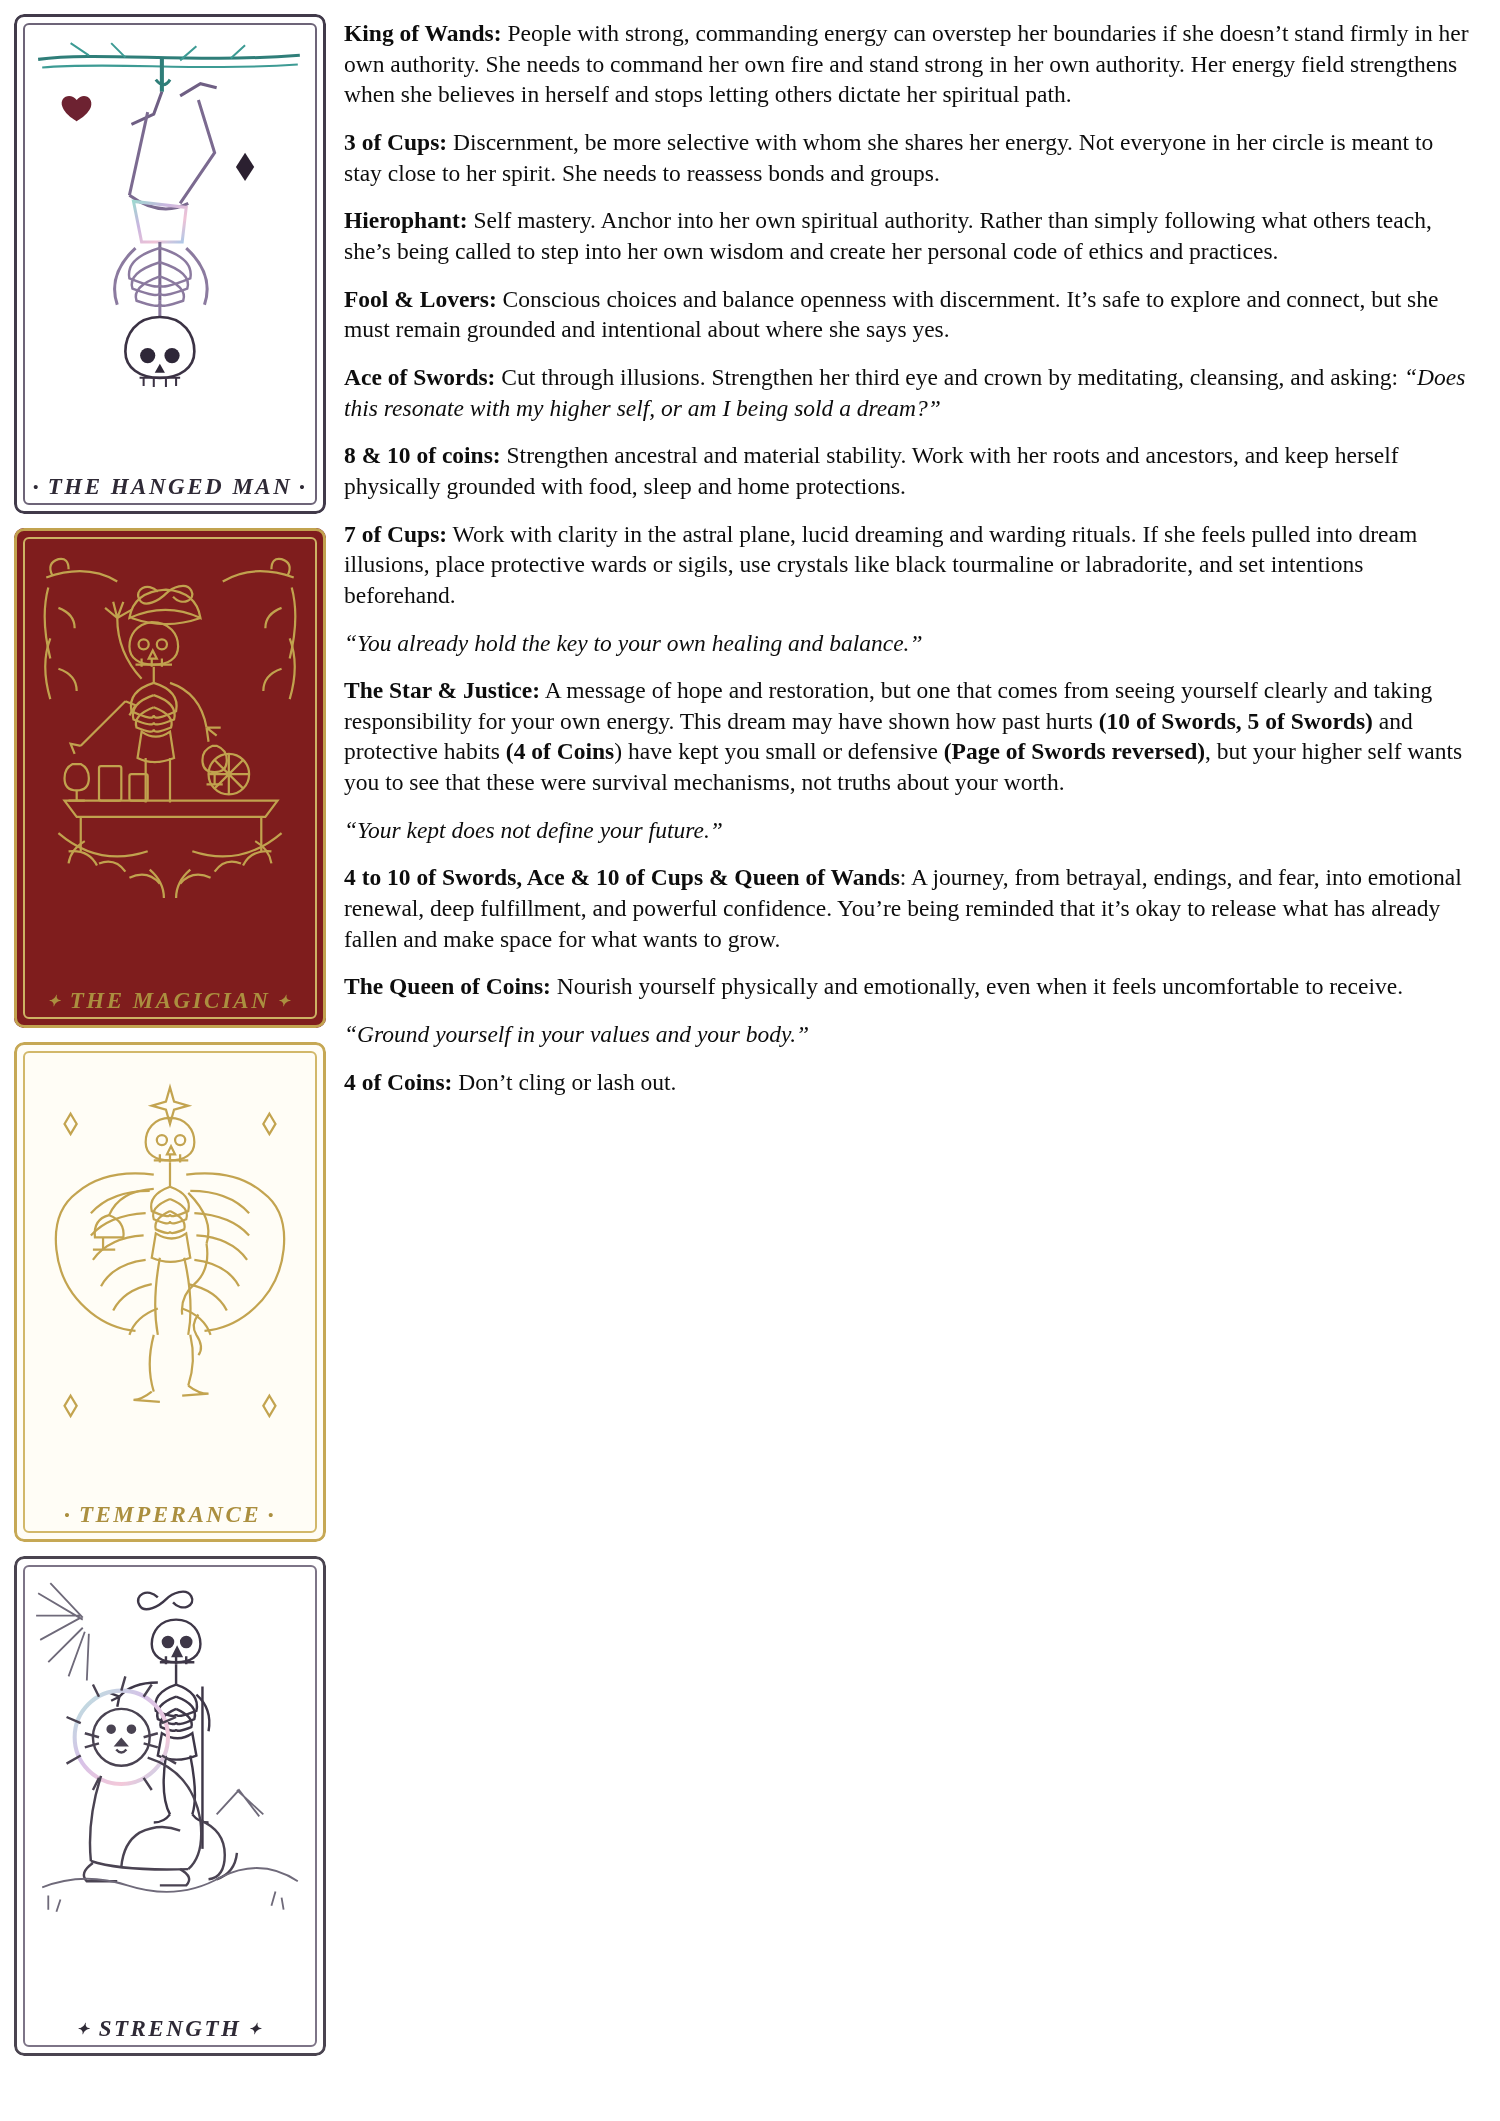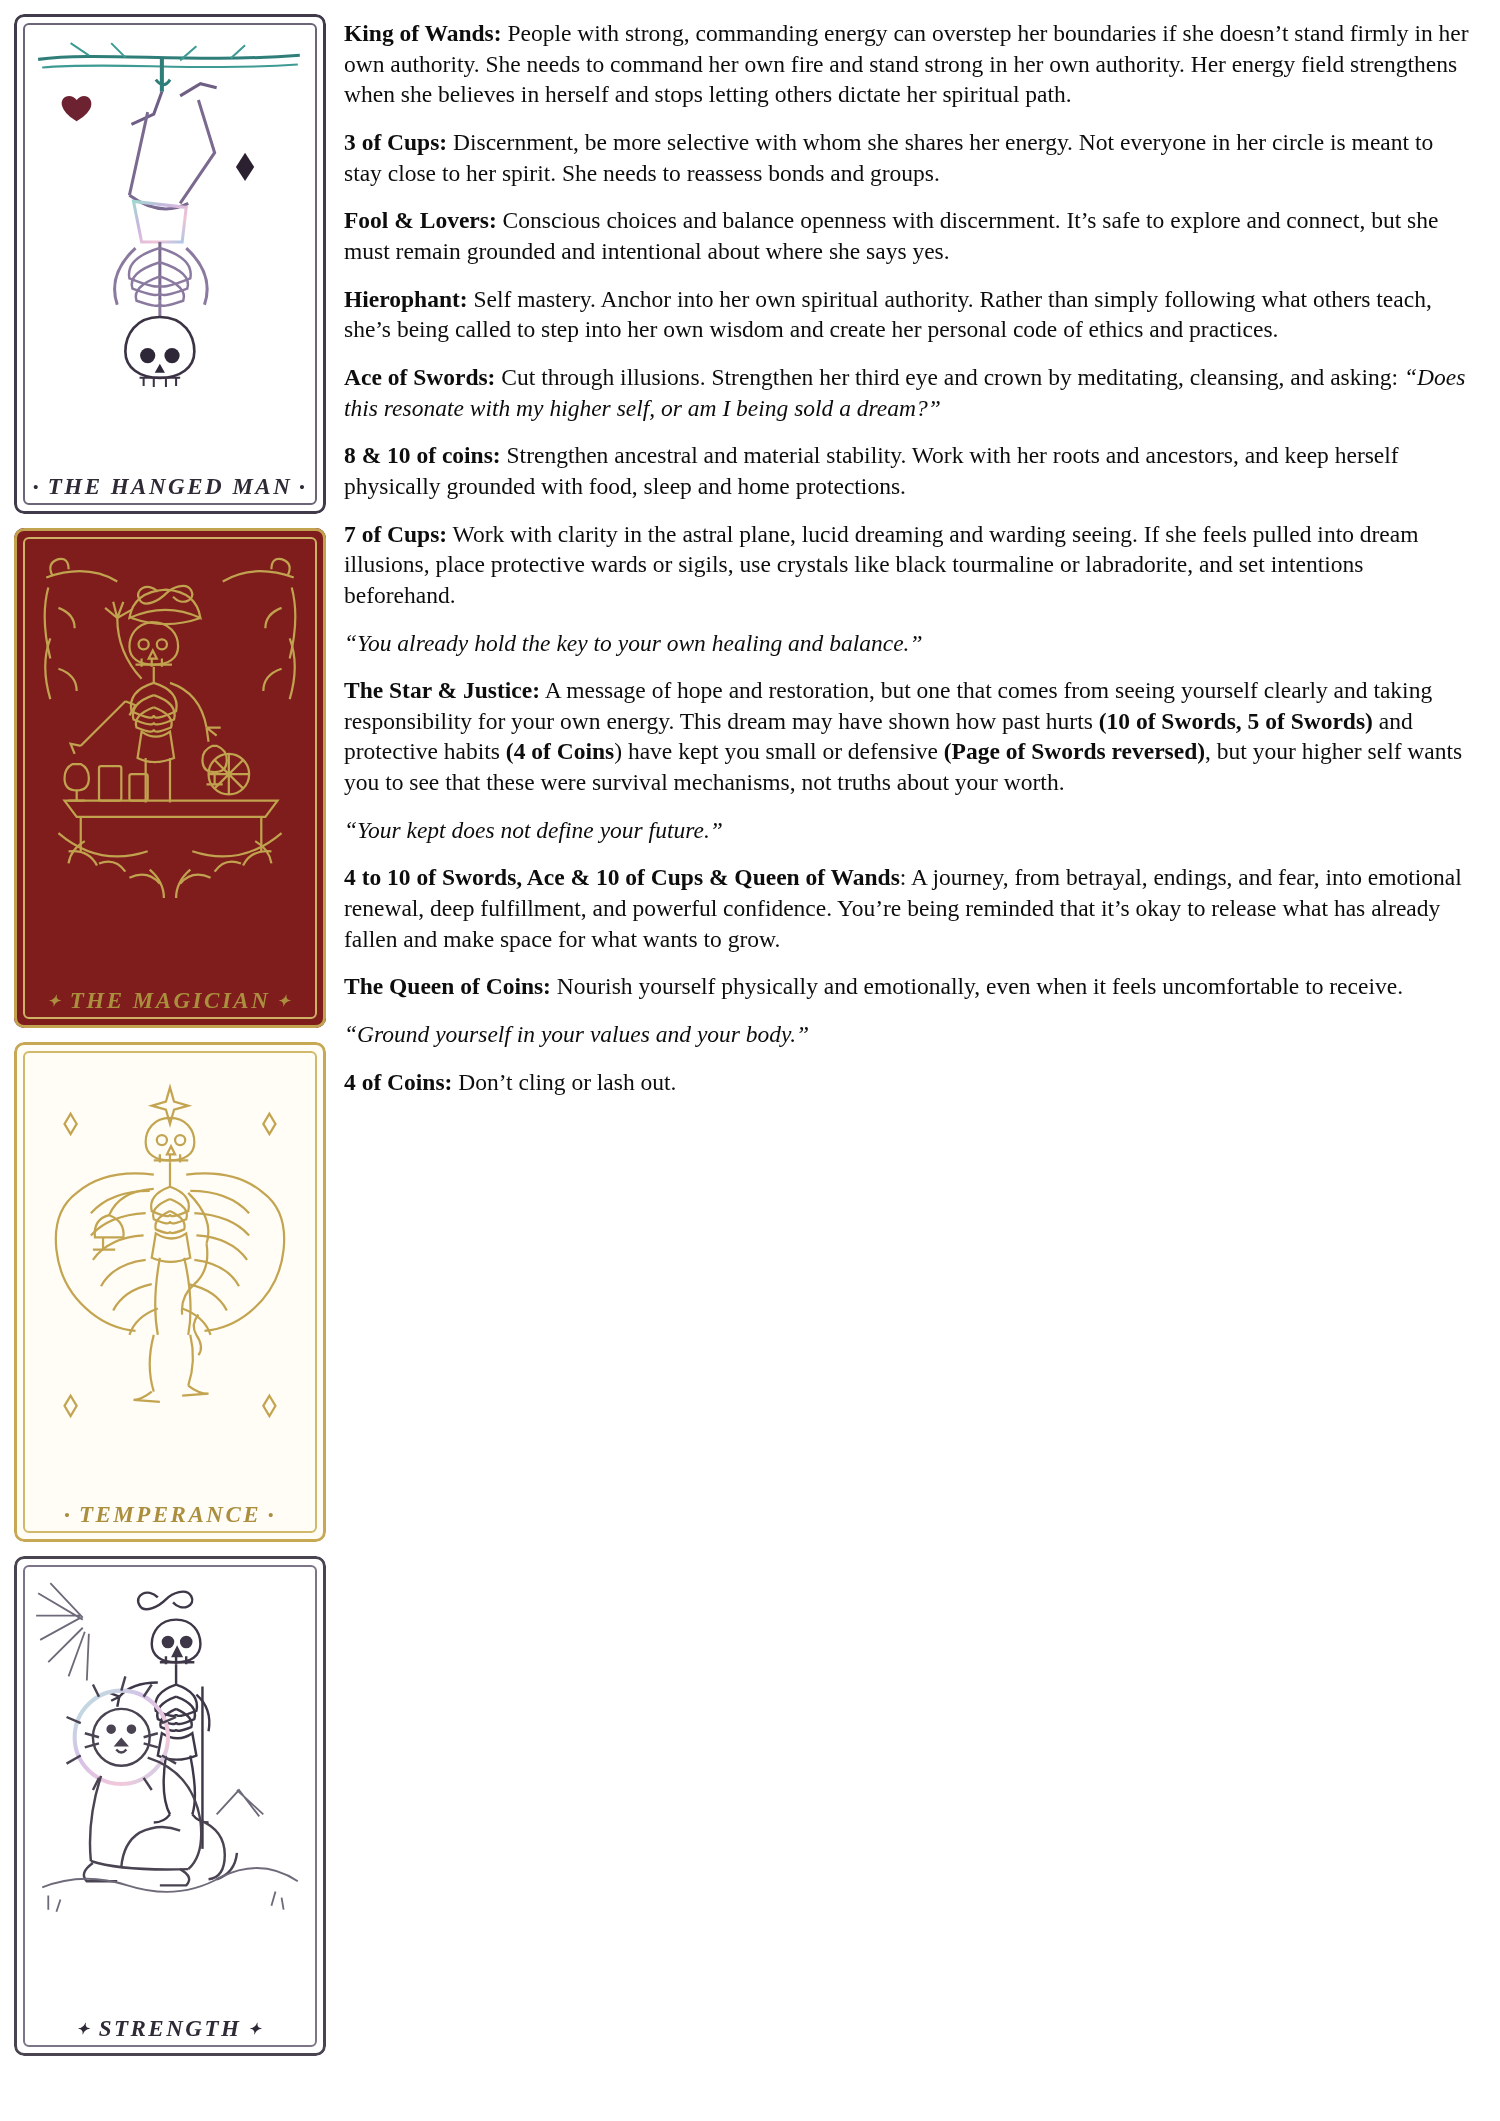--- a/index.html
+++ b/index.html
@@ -406,37 +406,37 @@
 
     <p class="para">
       <b>King of Wands:</b><span> People with strong, commanding energy can overstep her boundaries if she doesn’t stand firmly in her own authority. She needs to command her own fire and stand strong in her own authority. Her energy field strengthens when she believes in herself and stops letting others dictate her spiritual path.</span>
     </p>
 
     <p class="para">
       <b>3 of Cups:</b><span> Discernment, be more selective with whom she shares her energy. Not everyone in her circle is meant to stay close to her spirit. She needs to reassess bonds and groups.</span>
     </p>
 
     <p class="para">
+      <b>Hierophant:</b><span> Self mastery. Anchor into her own spiritual authority. Rather than simply following what others teach, she’s being called to step into her own wisdom and create her personal code of ethics and practices.</span>
+    </p>
+
+    <p class="para">
       <b>Fool &amp; Lovers:</b><span> Conscious choices and balance openness with discernment. It’s safe to explore and connect, but she must remain grounded and intentional about where she says yes.</span>
     </p>
 
     <p class="para">
-      <b>Hierophant:</b><span> Self mastery. Anchor into her own spiritual authority. Rather than simply following what others teach, she’s being called to step into her own wisdom and create her personal code of ethics and practices.</span>
-    </p>
-
-    <p class="para">
       <b>Ace of Swords:</b><span> Cut through illusions. Strengthen her third eye and crown by meditating, cleansing, and asking: </span><i>“Does this resonate with my higher self, or am I being sold a dream?”</i>
     </p>
 
     <p class="para">
       <b>8 &amp; 10 of coins:</b><span> Strengthen ancestral and material stability. Work with her roots and ancestors, and keep herself physically grounded with food, sleep and home protections.</span>
     </p>
 
     <p class="para">
-      <b>7 of Cups:</b><span> Work with clarity in the astral plane, lucid dreaming and warding seeing. If she feels pulled into dream illusions, place protective wards or sigils, use crystals like black tourmaline or labradorite, and set intentions beforehand.</span>
+      <b>7 of Cups:</b><span> Work with clarity in the astral plane, lucid dreaming and warding rituals. If she feels pulled into dream illusions, place protective wards or sigils, use crystals like black tourmaline or labradorite, and set intentions beforehand.</span>
     </p>
 
 
     <p class="para quote">“You already hold the key to your own healing and balance.”</p>
 
     <p class="para">
       <b>The Star &amp; Justice:</b><span> A message of hope and restoration, but one that comes from seeing yourself clearly and taking responsibility for your own energy. This dream may have shown how past hurts </span><b>(10 of Swords, 5 of Swords)</b><span> and protective habits </span><b>(4 of Coins</b><span>) have kept you small or defensive </span><b>(Page of Swords reversed)</b><span>, but your higher self wants you to see that these were survival mechanisms, not truths about your worth.</span>
     </p>
 
     <p class="para quote">“Your kept does not define your future.”</p>

